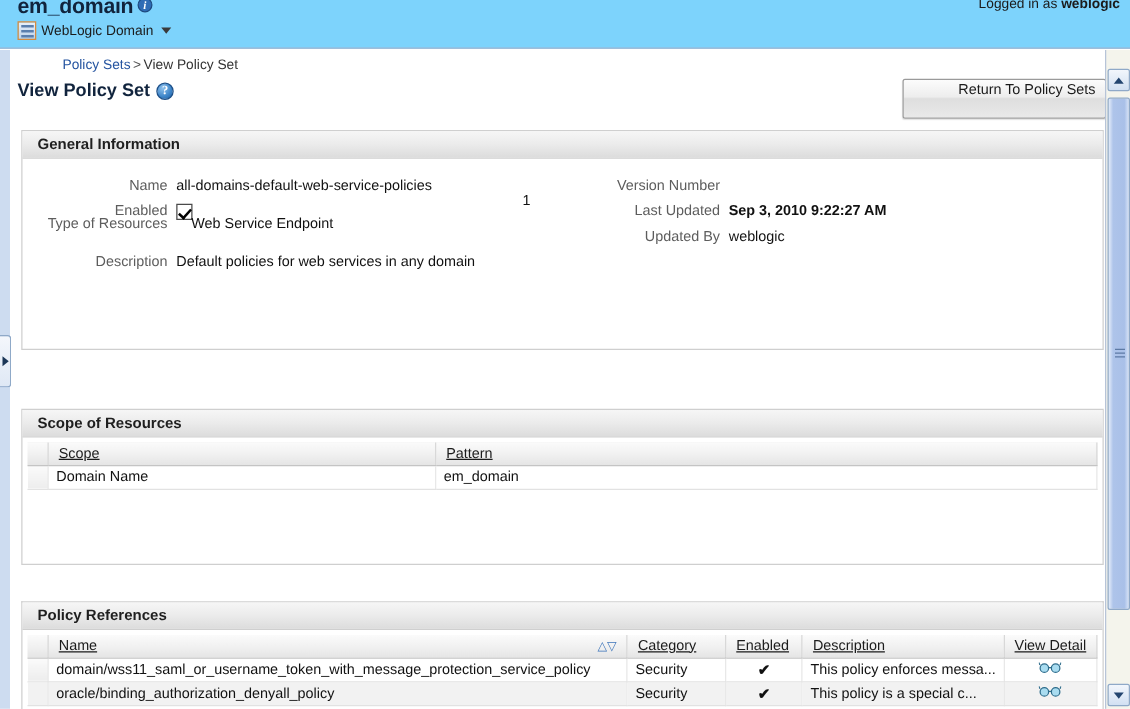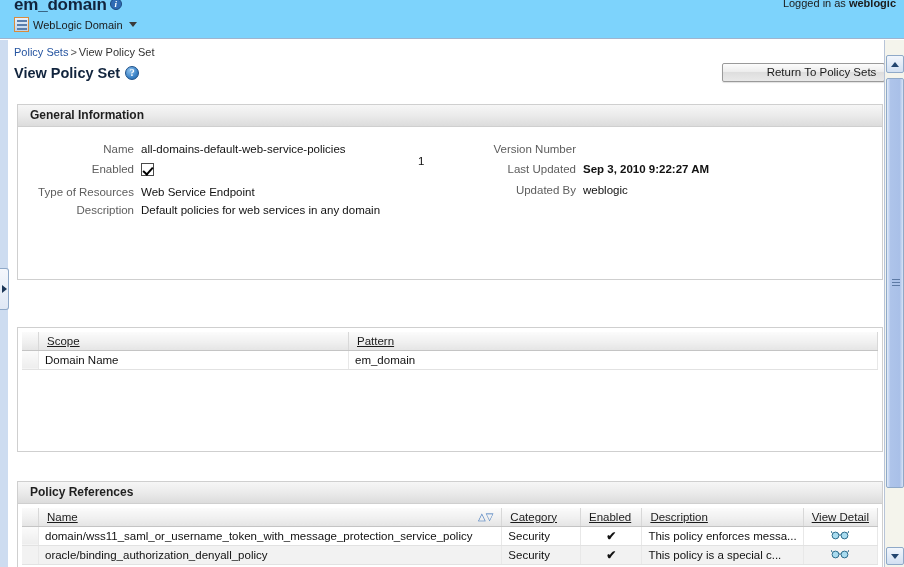--- a/index.html
+++ b/index.html
@@ -108,20 +108,21 @@
   
   #breadcrumb {
     position: absolute;
     left: 14px; top: 46px;
     font-size: 11px;
     color: #333333;
   }
   #breadcrumb a {
     color: #2554a0;
     text-decoration: none;
+    margin-left: 36px;
   }
   #breadcrumb .sep { color: #555; margin: 0 2px; }
 
   #page-title {
     position: absolute;
     left: 14px; top: 65px;
     font-size: 14.5px;
     font-weight: bold;
     color: #11243d;
     display: flex;
@@ -138,21 +139,21 @@
     font-size: 10px;
     font-weight: bold;
     line-height: 12px;
     text-align: center;
     font-family: "Liberation Serif", serif;
   }
 
   #return-btn {
     position: absolute;
     right: 19px; top: 63px;
-    width: 163px; height: 19px;
+    width: 163px; height: 32px;
     background: linear-gradient(180deg,#fcfcfc 0%,#ededed 45%,#dedede 50%,#e9e9e9 100%);
     border: 1px solid #9a9a9a;
     border-radius: 2px;
     font-size: 11.5px;
     color: #1b1b1b;
     text-align: center;
     line-height: 17px;
     cursor: pointer;
     box-shadow: 0 1px 1px rgba(0,0,0,0.12);
     padding-left: 36px;
@@ -388,21 +389,21 @@
       <div class="field-value">all-domains-default-web-service-policies</div>
     </div>
 
     <div class="field-row" style="left:0px; top:36px;">
       <div class="field-label" style="width:123px;">Enabled</div>
       <div class="field-value">
         <span class="chk"></span>
       </div>
     </div>
 
-    <div class="field-row" style="left:0px; top:59px;">
+    <div class="field-row" style="left:0px; top:46px;gap:12px;">
       <div class="field-label" style="width:123px;">Type of Resources</div>
       <div class="field-value">Web Service Endpoint</div>
     </div>
 
     <div class="field-row" style="left:0px; top:77px;">
       <div class="field-label" style="width:123px;">Description</div>
       <div class="field-value">Default policies for web services in any domain</div>
     </div>
 
     <div class="field-row" style="left:400px; top:16px;flex-direction:column;">
@@ -417,20 +418,21 @@
 
     <div class="field-row" style="left:400px; top:57px;">
       <div class="field-label" style="width:165px;">Updated By</div>
       <div class="field-value">weblogic</div>
     </div>
 
   </div>
 </div>
 
 <div class="panel" style="left:17px; top:327px; width:866px; height:125px;">
+  <div class="panel-header">Scope of Resources</div>
   <div class="panel-body" style="padding:4px 4px 0 4px;">
     <table class="grid">
       <thead>
         <tr>
           <th class="handle"></th>
           <th style="width:310px;">Scope</th>
           <th>Pattern</th>
         </tr>
       </thead>
       <tbody>

